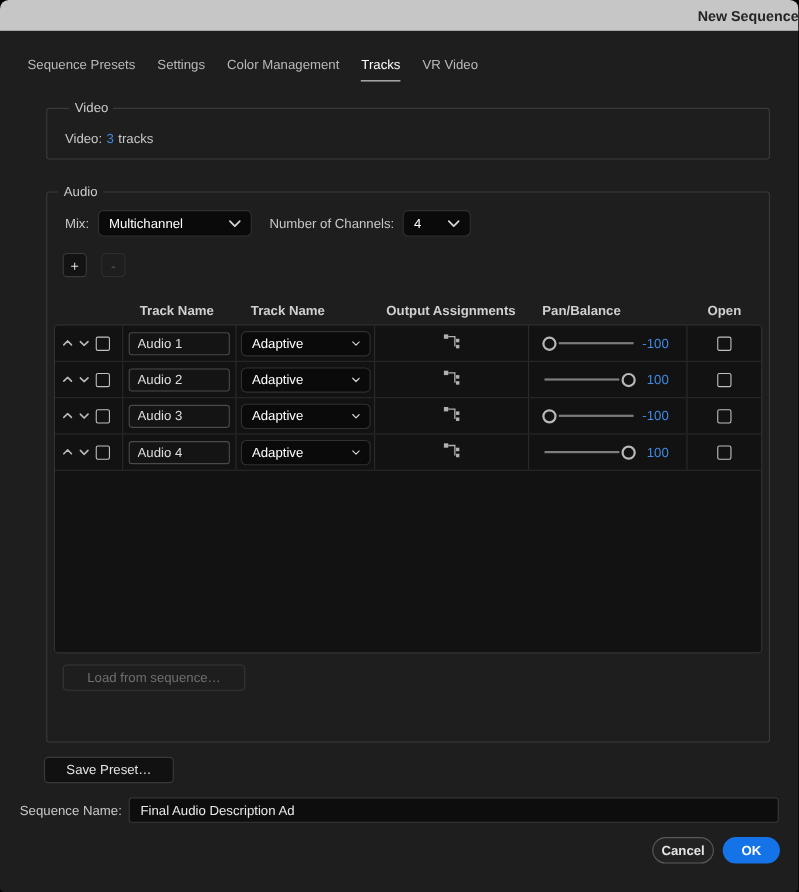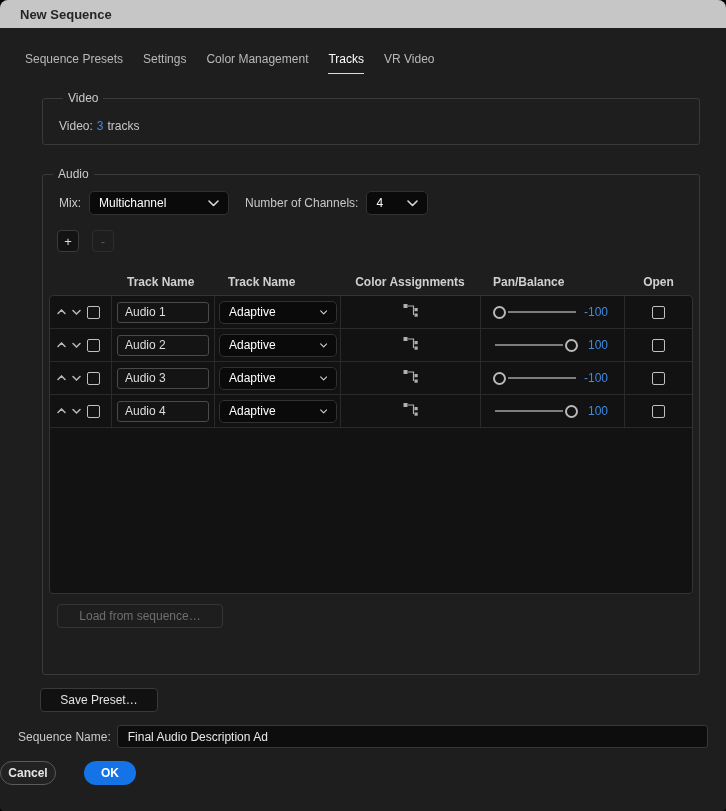--- a/index.html
+++ b/index.html
@@ -1,20 +1,20 @@
 <!DOCTYPE html>
 <html style="--hot-blue: #3f8ae0; --ok-blue: #1473e6; --titlebar: #c6c6c6;"><head>
 <meta charset="utf-8">
 <style>
   * { margin:0; padding:0; box-sizing:border-box; }
   html,body { width:726px; height:811px; background:#000; font-family:"Liberation Sans", sans-serif; }
   .dialog { width:726px; height:811px; background:#1e1e1e; border-radius:8px 8px 4px 4px; overflow:hidden; }
 
   
-  .titlebar { height:28px; background:var(--titlebar,#c6c6c6); display:flex; align-items:center; justify-content:flex-start;padding-left:20px; }
+  .titlebar { height:28px; background:var(--titlebar,#c6c6c6); display:flex; align-items:center; justify-content:flex-end; }
   .titlebar span { font-size:13px; font-weight:bold; color:#252525; }
 
   
   .tabs { display:flex; gap:20px; margin:24px 0 0 25px; }
   .tab { font-size:12px; color:#b9b9b9; padding-bottom:7px; cursor:default; }
   .tab.active { color:#ffffff; border-bottom:1.5px solid #dcdcdc; }
 
   
   fieldset.group { border:1px solid #3a3a3a; border-radius:3px; margin-left:42px; margin-right:26px; }
   fieldset.group legend { font-size:12px; color:#cbcbcb; padding:0 5px; margin-left:4px; }
@@ -79,21 +79,21 @@
               border:1px solid #363636; border-radius:4px; color:#6f6f6f; font-size:12px; font-family:"Liberation Sans",sans-serif; }
 
   .save-preset { display:block; margin:13px 0 0 40px; width:118px; height:24px; background:#111111;
                  border:1px solid #3a3a3a; border-radius:4px; color:#e3e3e3; font-size:12px; font-family:"Liberation Sans",sans-serif; }
 
   .seqname-row { display:flex; align-items:center; margin:13px 18px 0 18px; }
   .seqname-row .lbl { flex:none; margin-right:6px; }
   .seqname-input { flex:1; height:23px; background:#0d0d0d; border:1px solid #383838; border-radius:3px;
                    color:#e8e8e8; font-size:12px; padding:0 10px; font-family:"Liberation Sans",sans-serif; outline:none; }
 
-  .footer-btns { display:flex; justify-content:flex-start; gap:28px; margin:13px 17px 0 0; }
+  .footer-btns { display:flex; justify-content:flex-end; gap:8px; margin:13px 17px 0 0; }
   .btn-cancel { width:56px; height:24px; border-radius:13px; background:#222222; border:1.5px solid #5a5a5a;
                 color:#e4e4e4; font-size:12px; font-weight:bold; font-family:"Liberation Sans",sans-serif; }
   .btn-ok { width:52px; height:24px; border-radius:13px; background:var(--ok-blue,#1473e6); border:none;
             color:#ffffff; font-size:12px; font-weight:bold; font-family:"Liberation Sans",sans-serif; }
 </style>
 </head>
 <body>
 
 <div class="dialog">
 
@@ -140,21 +140,21 @@
 
     <div class="pm-row">
       <button class="pm add">+</button>
       <button class="pm remove">-</button>
     </div>
 
     <div class="thead">
       <div class="th col-controls"></div>
       <div class="th col-name">Track Name</div>
       <div class="th col-type">Track Name</div>
-      <div class="th col-output">Color Assignments</div>
+      <div class="th col-output">Output Assignments</div>
       <div class="th col-pan">Pan/Balance</div>
       <div class="th col-open">Open</div>
     </div>
 
     <div class="ttable">
 
       <div class="trow">
         <div class="cell col-controls">
           <span class="chev">
               <svg width="9" height="6" viewBox="0 0 9 6">

